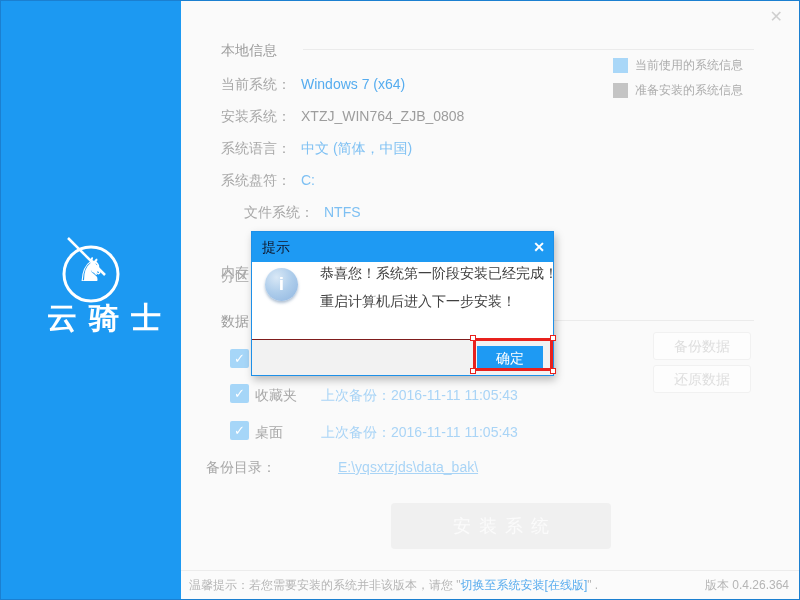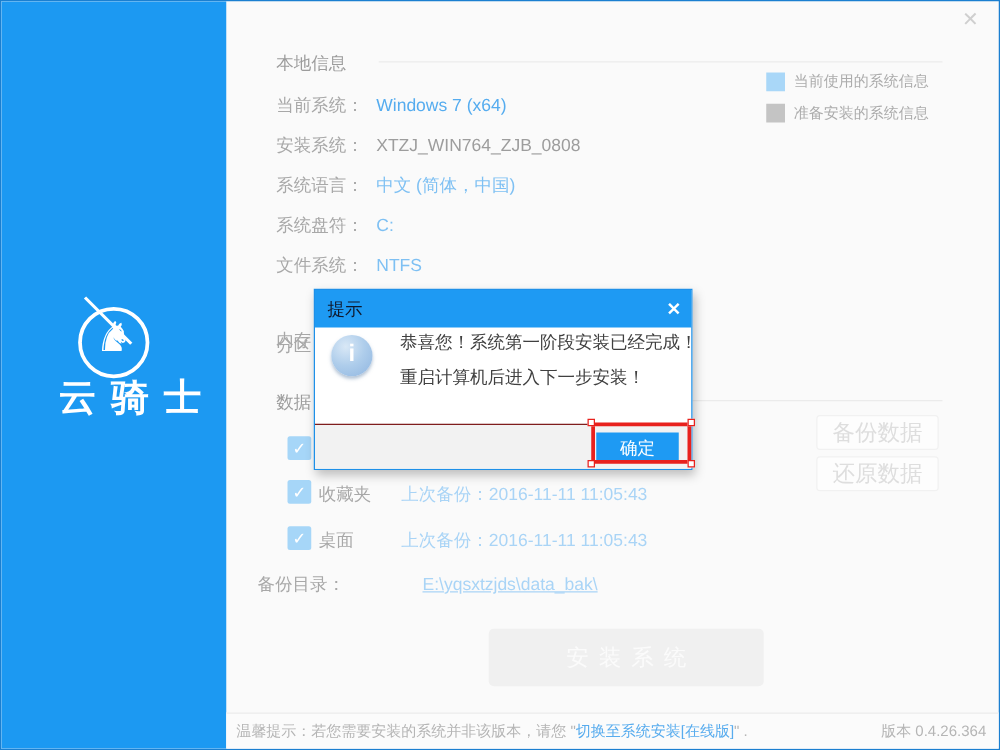--- a/index.html
+++ b/index.html
@@ -39,21 +39,21 @@
   .v-light { color:#7EC0F3; }
 
   
   .cb { position:absolute; width:19px; height:19px; background:#A6D6F8; border-radius:2px;
         color:#fff; font-size:13px; text-align:center; line-height:19px; cursor:pointer; }
   .b-label { position:absolute; font-size:14px; color:#A8A8A8; white-space:nowrap; }
   .b-time  { position:absolute; font-size:14px; color:#A9D4F6; white-space:nowrap; }
   .dir-link { color:#A9D4F6; text-decoration:underline; cursor:pointer; }
 
   .btn-light { position:absolute; left:652px; width:98px; height:28px; background:#FDFDFD;
-               border:1px solid #F1F1F1; border-radius:3px; color:#DEDEDE; font-size:18px;
+               border:1px solid #F1F1F1; border-radius:3px; color:#DEDEDE; font-size:14px;
                text-align:center; line-height:26px; cursor:pointer; }
   .btn-install { position:absolute; left:390px; top:502px; width:220px; height:46px;
                  background:#F0F0F0; border:none; border-radius:4px; color:#FBFBFB;
                  font-size:18px; letter-spacing:8px; text-indent:8px; line-height:46px;
                  text-align:center; cursor:pointer; }
 
   
   .footer { position:absolute; left:180px; right:0; bottom:0; height:29px;
             border-top:1px solid #ECECEC; background:#FBFBFB; font-size:12px;
             color:#B5B5B5; line-height:28px; white-space:nowrap; }
@@ -128,21 +128,21 @@
     <span class="val v-gray">XTZJ_WIN764_ZJB_0808</span>
   </div>
   <div class="irow" style="top:139px;">
     <span class="lab">系统语言：</span>
     <span class="val v-light">中文 (简体，中国)</span>
   </div>
   <div class="irow" style="top:171px;">
     <span class="lab">系统盘符：</span>
     <span class="val v-light">C:</span>
   </div>
-  <div class="irow" style="top:203px;">
+  <div class="irow" style="top:203px;margin-left:23px;">
     <span class="lab">文件系统：</span>
     <span class="val v-light">NTFS</span>
   </div>
   <div class="irow" style="top:235px;margin-top:28px;">
     <span class="lab">内存</span>
   </div>
   <div class="irow" style="top:267px;">
     <span class="lab">分区</span>
   </div>
 

